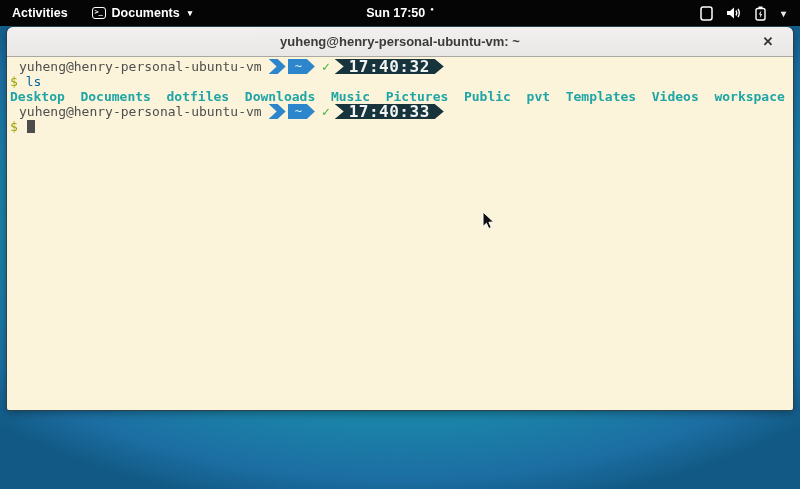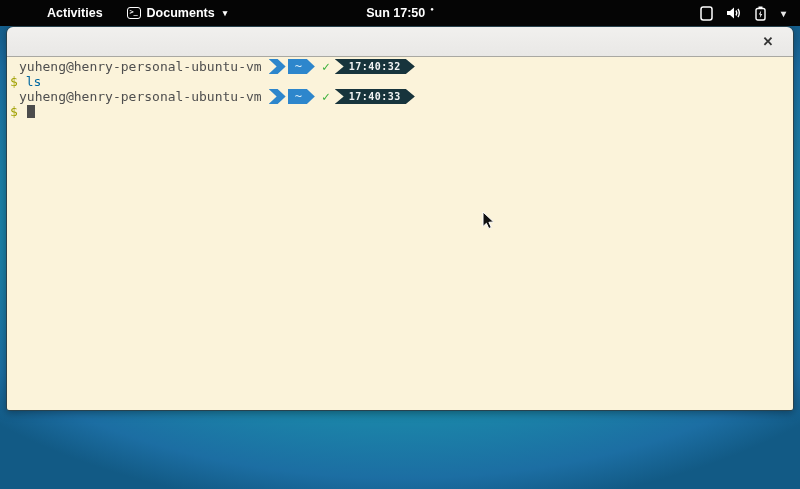--- a/index.html
+++ b/index.html
@@ -13,21 +13,21 @@
   }
 
   
   .topbar {
     position:absolute; left:0; top:0; width:800px; height:26px;
     background:#050505; color:#fff;
     display:flex; align-items:center;
     font-size:12.5px; font-weight:700;
     z-index:5;
   }
-  .tb-left { display:flex; align-items:center; height:100%;margin-left:35px; }
+  .tb-left { display:flex; align-items:center; height:100%; }
   .tb-item { display:flex; align-items:center; gap:6px; padding:0 12px; height:100%; cursor:default; }
   .term-glyph {
     width:14px; height:12px; border:1.4px solid #fff; border-radius:3px;
     font-family:"DejaVu Sans Mono", monospace; font-size:7px; font-weight:700;
     display:flex; align-items:center; justify-content:center; line-height:1;
     padding-bottom:1px;
   }
   .caret { font-size:9px; margin-left:2px; }
   .tb-center {
     position:absolute; left:0; right:0; top:0; height:100%;
@@ -78,21 +78,21 @@
   }
   .pl-path {
     height:15px; margin-left:2px; background:#2d86cc; color:#d9ecf9;
     font-size:12px; display:flex; align-items:center;
     padding:0 13px 1px 7px; flex:none;
     clip-path:polygon(0 0, calc(100% - 8px) 0, 100% 50%, calc(100% - 8px) 100%, 0 100%);
   }
   .pl-check { color:#3cb03c; font-weight:700; margin:0 5px 0 7px; font-size:13px; }
   .pl-time {
     height:15px; background:#17343c; color:#f2f4f4;
-    font-size:10px; font-weight:700; letter-spacing:.5px;
+    font-size:16px; font-weight:700; letter-spacing:.5px;
     display:flex; align-items:center; padding:0 14px 1px 14px; flex:none;
     clip-path:polygon(0 0, calc(100% - 9px) 0, 100% 50%, calc(100% - 9px) 100%, 0 100%, 9px 50%);
   }
 
   .dollar { color:#a0a000; }
   .cmd-text { color:#0369a1; }
   .ls-line { color:#1fa5a5; font-weight:700; }
   .block-cursor {
     display:inline-block; width:8px; height:13px; background:#4c4c4c;
     vertical-align:middle; margin-left:1px;
@@ -134,37 +134,39 @@
       <rect x="3.5" y="0.5" width="4" height="2" fill="#fff"></rect>
       <rect x="1" y="2.5" width="9" height="11.5" rx="1.8" fill="none" stroke="#fff" stroke-width="1.4"></rect>
       <polygon points="6.2,4.5 3.8,8.6 5.4,8.6 4.8,12 7.2,7.9 5.6,7.9" fill="#fff"></polygon>
     </svg>
     <span class="caret" style="font-size:10px;color:#e8e8e8;">▾</span>
   </div>
 </div>
 
 <div class="window">
   <div class="titlebar">
+    <span>yuheng@henry-personal-ubuntu-vm: ~</span>
     <span class="close-btn">✕</span>
   </div>
 
   <div class="term-body">
 
     <div class="trow">
       <span class="prompt-user">yuheng@henry-personal-ubuntu-vm</span>
       <span class="pl-arrow"></span>
       <span class="pl-path">~</span>
       <span class="pl-check">✓</span>
       <span class="pl-time">17:40:32</span>
     </div>
 
     <div class="trow">
       <span class="dollar">$</span><span> </span><span class="cmd-text">ls</span>
     </div>
 
+    <div class="trow ls-line">Desktop  Documents  dotfiles  Downloads  Music  Pictures  Public  pvt  Templates  Videos  workspace</div>
 
     <div class="trow">
       <span class="prompt-user">yuheng@henry-personal-ubuntu-vm</span>
       <span class="pl-arrow"></span>
       <span class="pl-path">~</span>
       <span class="pl-check">✓</span>
       <span class="pl-time">17:40:33</span>
     </div>
 
     <div class="trow">

